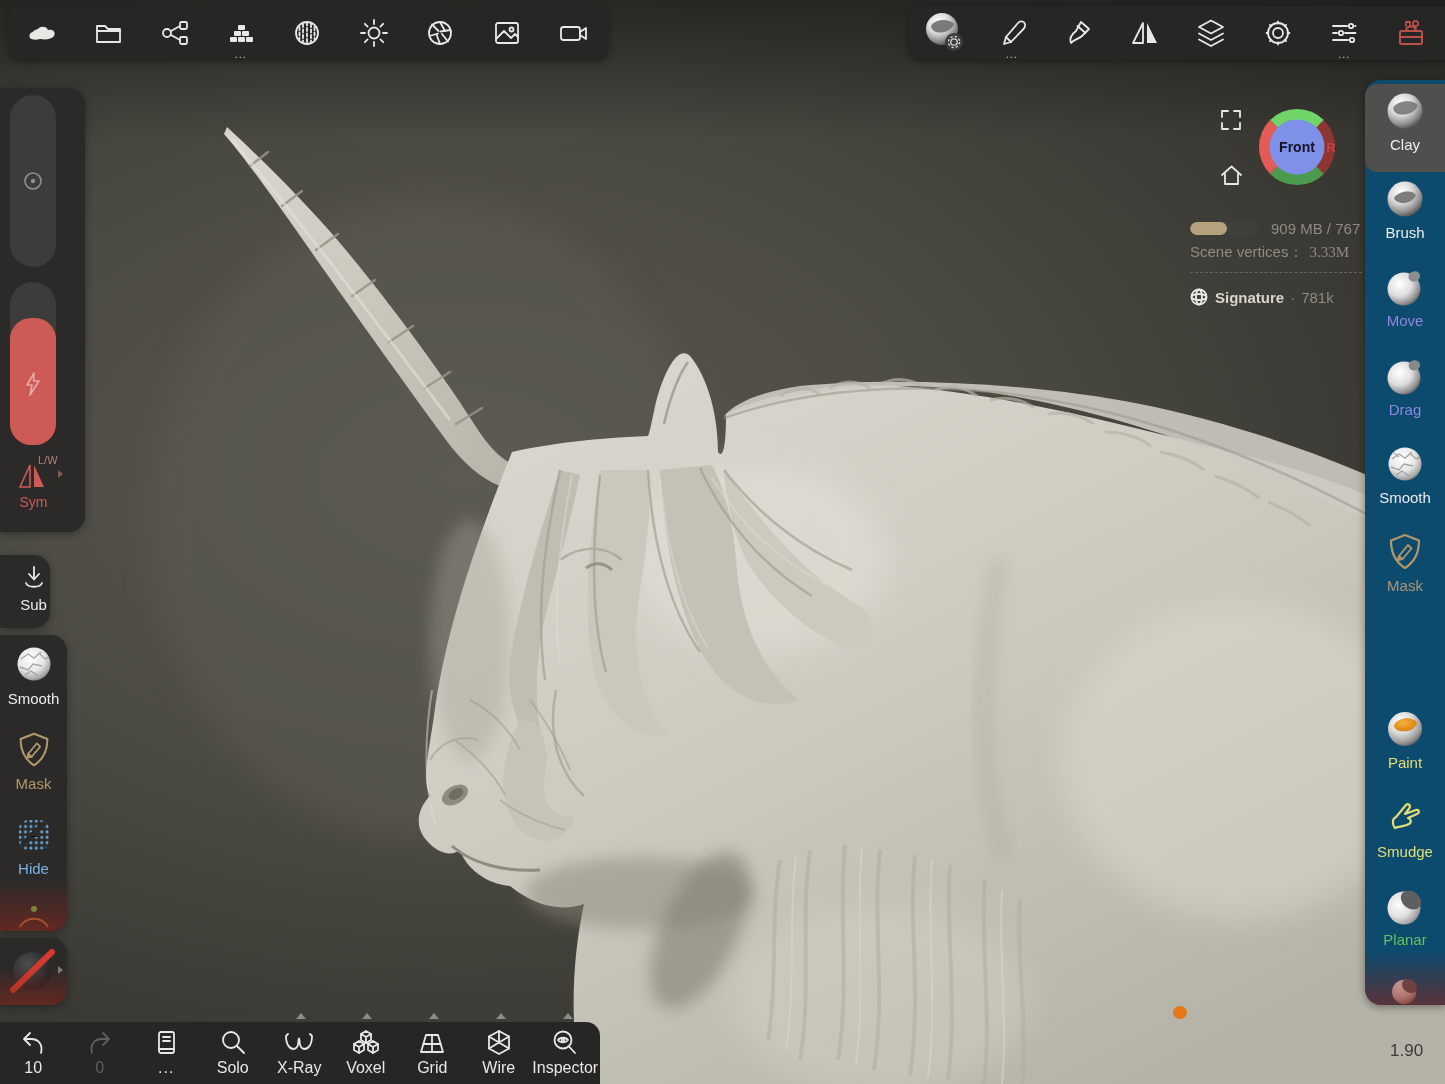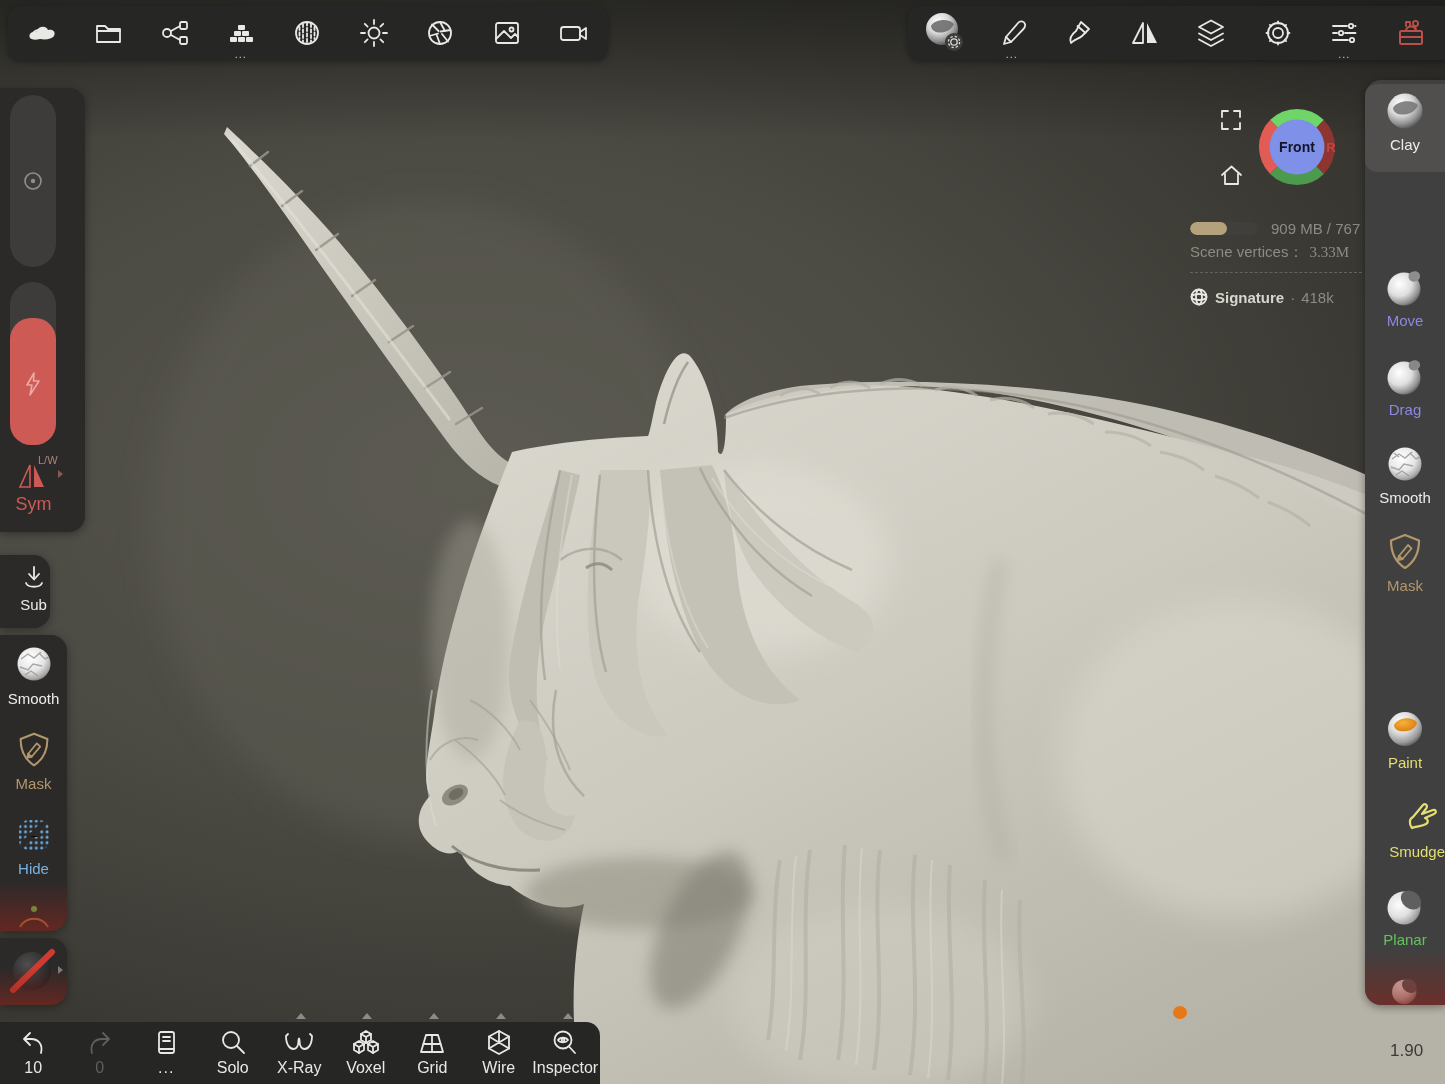--- a/index.html
+++ b/index.html
@@ -15,21 +15,21 @@
   
   .toolbar{background:#262625;border-radius:12px;display:flex;align-items:center;
     box-shadow:0 2px 6px rgba(0,0,0,.35);}
   .tbtn{width:66.5px;height:54px;display:flex;align-items:center;justify-content:center;position:relative;}
   .tbtn .dots{position:absolute;bottom:1px;left:0;right:0;text-align:center;
     font-size:11px;line-height:10px;color:#c9c8c4;letter-spacing:1px;}
   svg.ic path, svg.ic circle, svg.ic rect, svg.ic line, svg.ic ellipse, svg.ic polygon{
     stroke:#e9e8e4;fill:none;stroke-width:1.8;stroke-linecap:round;stroke-linejoin:round;}
   svg.ic .f{fill:#e9e8e4;stroke:none;}
   
-  #right-panel{left:1365px;top:80px;width:80px;height:925px;background:#404040;
+  #right-panel{left:1365px;top:80px;width:80px;height:925px;background:#0c4a6e;
     border-radius:16px 0 0 16px;overflow:hidden;box-shadow:0 2px 8px rgba(0,0,0,.4);}
   .rtool{position:absolute;left:0;width:80px;height:88px;display:flex;flex-direction:column;
     align-items:center;justify-content:flex-start;padding-top:4px;box-sizing:border-box;}
   .rtool.selected{background:#504f4e;border-radius:12px 0 0 12px;}
   .rtool .lbl{font-size:15px;margin-top:2px;color:#ececea;}
   .fadebottom{background:linear-gradient(rgba(120,35,28,0), rgba(130,38,30,.65));pointer-events:none;}
   
   .lpanel{left:0;background:#2b2a29;border-radius:0 16px 16px 0;box-shadow:0 2px 8px rgba(0,0,0,.35);}
   .slider{position:absolute;left:10px;width:46px;background:#3d3c3b;border-radius:23px;}
   .ltool{position:absolute;left:0;width:67px;display:flex;flex-direction:column;align-items:center;}
@@ -196,21 +196,21 @@
 </div>
 <div class="abs dash" style="left:1190px;top:272px;width:172px;"></div>
 <div class="abs" style="left:1190px;top:288px;display:flex;align-items:center;">
   <svg class="ic" width="18" height="18" viewBox="0 0 18 18" style="flex:none;">
     <circle cx="9" cy="9" r="7.5" stroke-width="1.3"></circle>
       <ellipse cx="9" cy="9" rx="7.5" ry="3" stroke-width="1.3"></ellipse>
       <ellipse cx="9" cy="9" rx="3" ry="7.5" stroke-width="1.3"></ellipse>
   </svg>
   <span style="color:#d8d6cf;font-size:15px;font-weight:700;margin-left:7px;">Signature</span>
   <span class="hudtxt" style="margin-left:6px;">·</span>
-  <span class="hudtxt" style="margin-left:6px;">418k</span>
+  <span class="hudtxt" style="margin-left:6px;">781k</span>
 </div>
 <div class="abs" style="left:1390px;top:1041px;color:#3b3a36;font-size:17px;">1.90</div>
 
 <div class="abs toolbar" style="left:8px;top:6px;width:600px;height:54px;">
   <div class="tbtn">
     <svg class="ic" width="34" height="34" viewBox="0 0 34 34">
         <path class="f" d="M6,22 C4,18 8,15 12,16 C14,10 22,9 24,14 C29,13 32,16 30,20 C28,23 22,24 16,23 C12,24 8,24 6,22 Z"></path>
         <path d="M10,16 q3,-3 7,-1" stroke="#262625" stroke-width="2"></path>
       </svg>
   </div>
@@ -387,20 +387,35 @@
             <stop offset="0.78" stop-color="#8d8d8d"></stop>
             <stop offset="1" stop-color="#4a4a4a"></stop>
           </radialGradient>
         </defs>
       <circle cx="23" cy="23" r="17.5" fill="url(#rg0)"></circle>
         <path d="M11,20 C15,12 31,11 36,17 C33,25 24,28 16,26 C12.5,24.5 11,22 11,20 Z" fill="#787878" opacity="0.9"></path>
     </svg>
     <span class="lbl" style="color: rgb(236, 236, 234);">Clay</span>
   </div>
 
+  <div class="rtool" style="top:92px;">
+    <svg width="46" height="46" viewBox="0 0 46 46">
+      <defs>
+          <radialGradient id="rg1" cx="38%" cy="30%" r="75%">
+            <stop offset="0" stop-color="#fff"></stop>
+            <stop offset="0.45" stop-color="#d8d8d8"></stop>
+            <stop offset="0.78" stop-color="#8d8d8d"></stop>
+            <stop offset="1" stop-color="#4a4a4a"></stop>
+          </radialGradient>
+        </defs>
+      <circle cx="23" cy="23" r="17.5" fill="url(#rg1)"></circle>
+        <path d="M12,22 C16,15 30,13 34,19 C31,26 22,29 16,26 C13.5,24.5 12,23.5 12,22 Z" fill="#737373" opacity="0.92"></path>
+    </svg>
+    <span class="lbl" style="color: rgb(236, 236, 234);">Brush</span>
+  </div>
 
   <div class="rtool" style="top:180px;">
     <svg width="46" height="46" viewBox="0 0 46 46">
       <defs>
           <radialGradient id="rg2" cx="36%" cy="34%" r="75%">
             <stop offset="0" stop-color="#fff"></stop>
             <stop offset="0.5" stop-color="#dedede"></stop>
             <stop offset="0.82" stop-color="#909090"></stop>
             <stop offset="1" stop-color="#505050"></stop>
           </radialGradient>
@@ -472,21 +487,21 @@
             <stop offset="0" stop-color="#f6b13c"></stop>
             <stop offset="1" stop-color="#d87c10"></stop>
           </radialGradient>
         </defs>
       <circle cx="23" cy="23" r="17" fill="url(#rg7)"></circle>
         <path d="M12,19 C16,11 31,10 35,17 C33,24 24,27 16,24.5 C13,23 12,21 12,19 Z" fill="url(#rg7o)"></path>
     </svg>
     <span class="lbl" style="color: rgb(227, 221, 114);">Paint</span>
   </div>
 
-  <div class="rtool" style="top:710.5px;align-items:flex-end;">
+  <div class="rtool" style="top:710.5px;">
     <svg width="46" height="46" viewBox="0 0 46 46" fill="none" stroke="#e3dd72" stroke-width="2.2" stroke-linecap="round" stroke-linejoin="round">
       <path d="M13,33 C10,29 10,24 14,22 L24,10 C26,8 29,10 27.5,13 L23,19 L34,15 C37,14 38,17.5 35,19 L26,23 C29,24 30,27 27,29 C23,31.5 17,31 13,33 Z"></path>
     </svg>
     <span class="lbl" style="color: rgb(227, 221, 114);">Smudge</span>
   </div>
 
   <div class="rtool" style="top:799px;">
     <svg width="46" height="46" viewBox="0 0 46 46">
       <defs>
           <radialGradient id="rg9" cx="34%" cy="40%" r="75%">
@@ -532,21 +547,21 @@
       <polygon points="11,1 4,13 9,13 7,23 16,9 10.5,9" fill="none" stroke="#eaaaa5" stroke-width="1.6" stroke-linejoin="round"></polygon>
     </svg>
   </div>
   <div class="abs" style="left:0;top:366px;width:67px;height:70px;">
     <span class="abs" style="left:38px;top:0;font-size:11px;color:#a8837a;">L/W</span>
     <svg class="abs" style="left:17px;top:8px;" width="32" height="28" viewBox="0 0 32 28">
       <polygon points="13,3 13,25 3,25" fill="none" stroke="#cd5a55" stroke-width="1.6"></polygon>
       <polygon points="17,3 17,25 27,25" fill="#cd5a55"></polygon>
     </svg>
     <span class="abs" style="left:58px;top:16px;width:0;height:0;border-top:4px solid transparent;border-bottom:4px solid transparent;border-left:5px solid #8a5a52;"></span>
-    <span class="abs" style="left: 0px; top: 40px; width: 67px; text-align: center; font-size: 18px; color: rgb(205, 90, 85);">Sym</span>
+    <span class="abs" style="left: 0px; top: 40px; width: 67px; text-align: center; font-size: 14px; color: rgb(205, 90, 85);">Sym</span>
   </div>
 </div>
 
 <div class="abs lpanel" style="top:555px;width:50px;height:73px;">
   <div class="ltool" style="top:8px;">
     <svg class="ic" width="30" height="30" viewBox="0 0 30 30">
       <path d="M15,4 V15"></path>
         <path d="M10,11 L15,16.5 L20,11"></path>
         <path d="M7,20 C9,25 21,25 23,20"></path>
     </svg>

